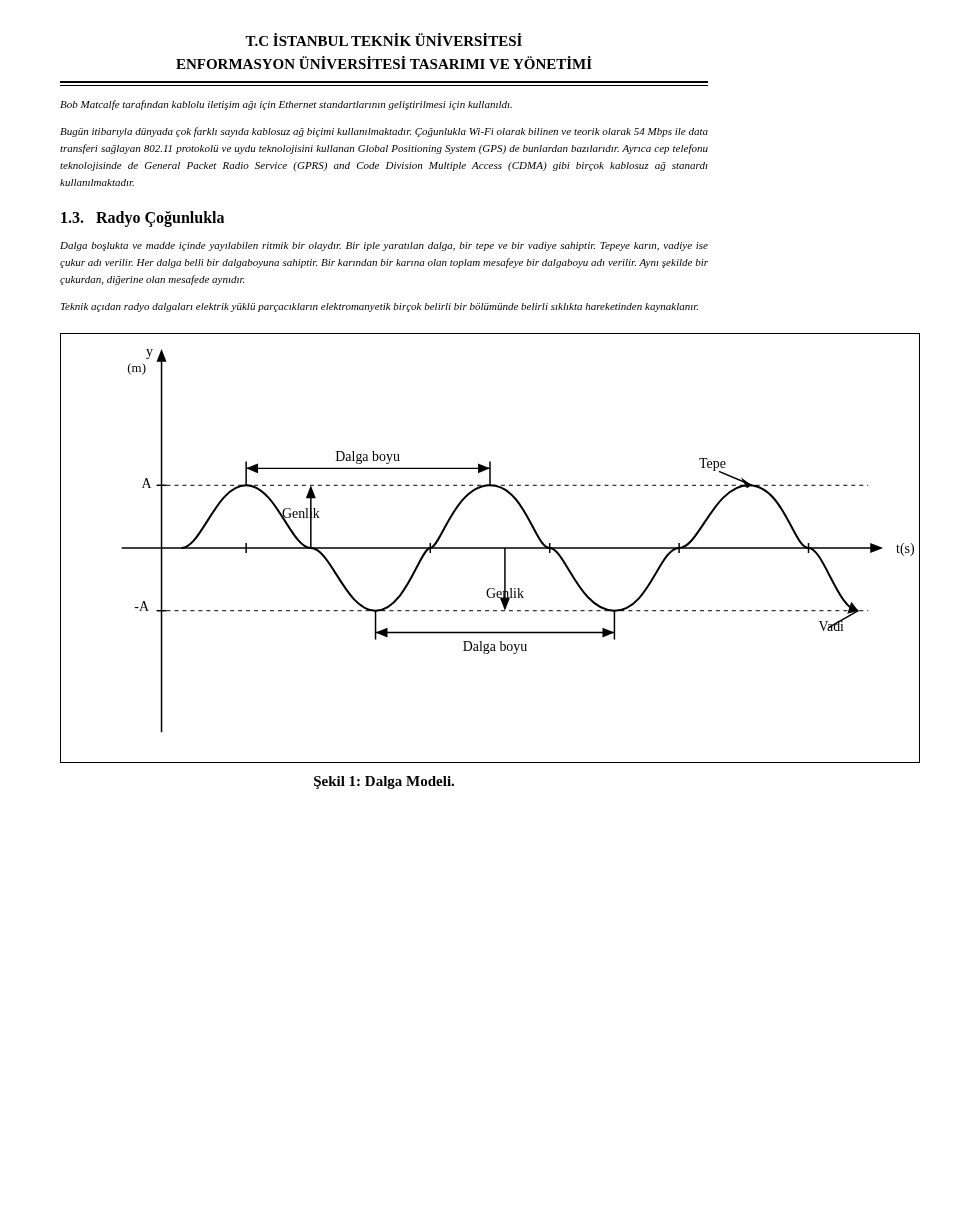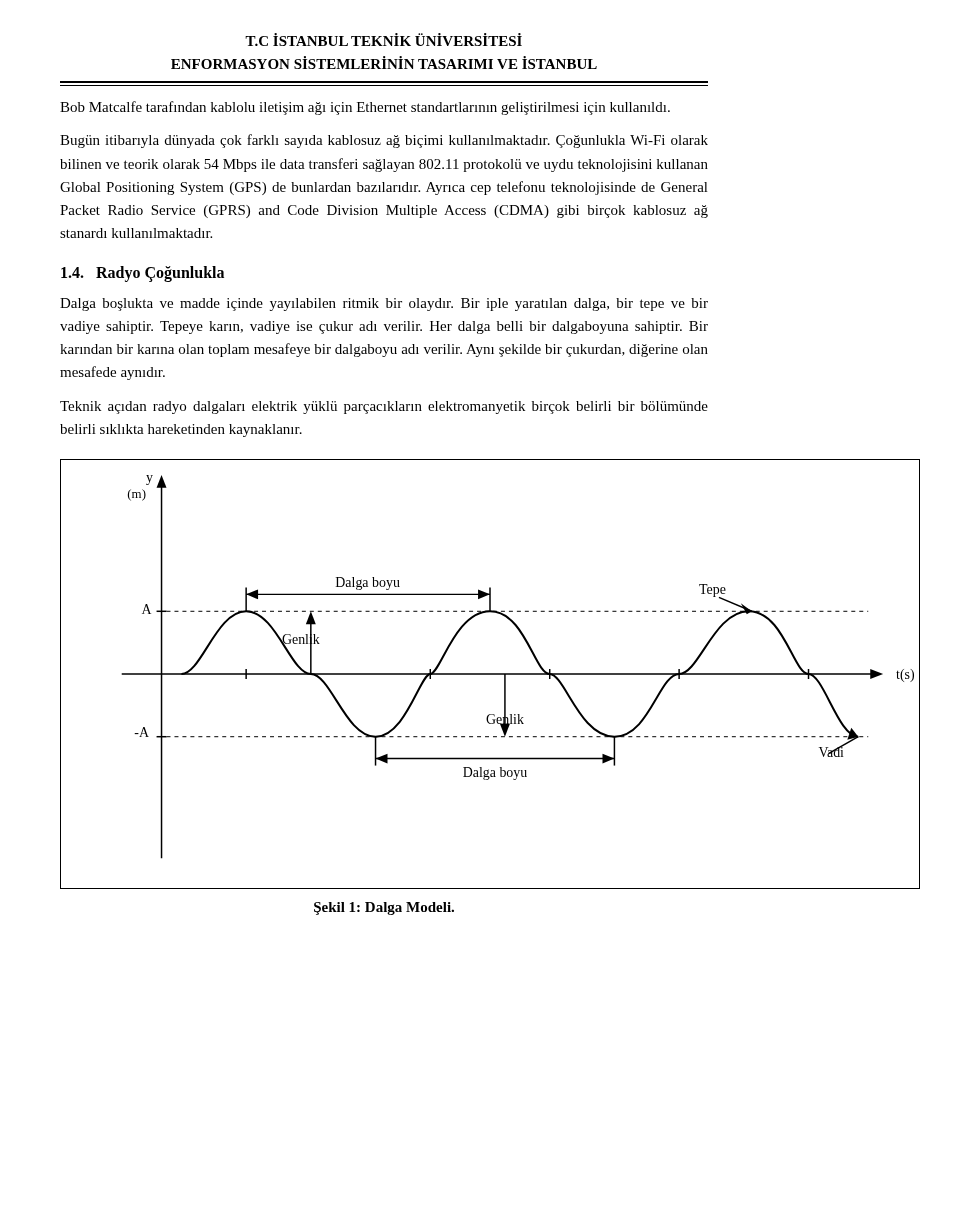--- a/index.html
+++ b/index.html
@@ -33,21 +33,22 @@
     }
     .header-divider2 {
       border: none;
       border-top: 1px solid #000;
       margin: 2px 0 10px 0;
     }
     .body-text {
       text-align: justify;
       line-height: 1.55;
       margin-bottom: 10px;
-      font-size: 15px;
+      font-size: 11px;
+      font-style: italic;
     }
     .section-heading {
       font-size: 16px;
       font-weight: bold;
       margin: 18px 0 10px 0;
     }
     .figure-container {
       border: 1px solid #000;
       margin: 18px auto 10px auto;
       width: 860px;
@@ -68,32 +69,32 @@
     }
   </style>
 </head>
 <body>
 
 <div class="page">
 
   <div class="header">
     <div class="header-title">
       <div>T.C İSTANBUL TEKNİK ÜNİVERSİTESİ</div>
-      <div>ENFORMASYON SİSTEMLERİNİN TASARIMI VE İSTANBUL</div>
+      <div>ENFORMASYON ÜNİVERSİTESİ TASARIMI VE YÖNETİMİ</div>
     </div>
     <hr class="header-divider">
     <hr class="header-divider2">
   </div>
 
   <p class="body-text">Bob Matcalfe tarafından kablolu iletişim ağı için Ethernet standartlarının geliştirilmesi için kullanıldı.</p>
 
   <p class="body-text">Bugün itibarıyla dünyada çok farklı sayıda kablosuz ağ biçimi kullanılmaktadır. Çoğunlukla Wi-Fi olarak bilinen ve teorik olarak 54 Mbps ile data transferi sağlayan 802.11 protokolü ve uydu teknolojisini kullanan Global Positioning System (GPS) de bunlardan bazılarıdır. Ayrıca cep telefonu teknolojisinde de General Packet Radio Service (GPRS) and Code Division Multiple Access (CDMA) gibi birçok kablosuz ağ stanardı kullanılmaktadır.</p>
 
   <div class="section-heading">
-    <span>1.4.</span>
+    <span>1.3.</span>
     &nbsp;
     <span>Radyo Çoğunlukla</span>
   </div>
 
   <p class="body-text">Dalga boşlukta ve madde içinde yayılabilen ritmik bir olaydır. Bir iple yaratılan dalga, bir tepe ve bir vadiye sahiptir. Tepeye karın, vadiye ise çukur adı verilir. Her dalga belli bir dalgaboyuna sahiptir. Bir karından bir karına olan toplam mesafeye bir dalgaboyu adı verilir. Aynı şekilde bir çukurdan, diğerine olan mesafede aynıdır.</p>
 
   <p class="body-text">Teknik açıdan radyo dalgaları elektrik yüklü parçacıkların elektromanyetik birçok belirli bir bölümünde belirli sıklıkta hareketinden kaynaklanır.</p>
 
   <div class="figure-container">
     <svg class="wave-diagram" viewBox="0 0 860 430" xmlns="http://www.w3.org/2000/svg">

